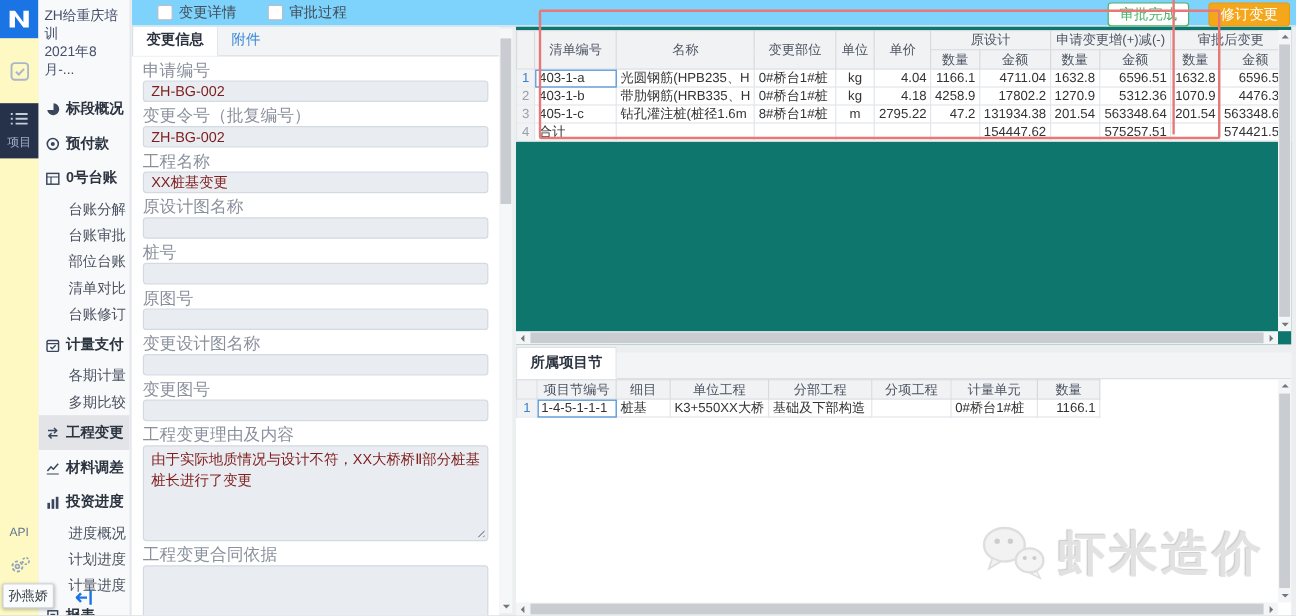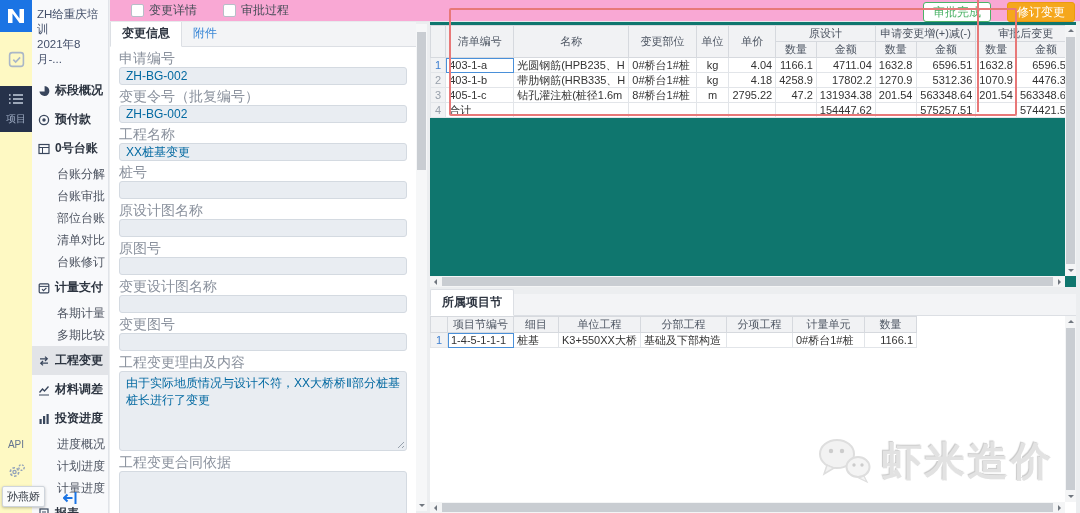--- a/index.html
+++ b/index.html
@@ -23,39 +23,39 @@
   .side-title{padding:7px 5px 9px;color:#44506a;font-size:11.5px;line-height:15px;}
   .mi{display:flex;align-items:center;gap:5px;cursor:pointer;}
   .mi.l1{padding:6px 6px;font-weight:bold;color:#2c3440;font-size:12px;}
   .mi.l2{padding:2.5px 6px 2.5px 25px;color:#4c5360;font-size:12px;}
   .mi.selitem{background:#e2e4e8;}
   .mi-ic{width:12px;height:12px;display:inline-flex;flex:0 0 12px;}
   .mi-lb{white-space:nowrap;}
   .collapse{position:absolute;bottom:8px;left:0;right:0;display:flex;justify-content:center;cursor:pointer;}
   
   .main{position:absolute;left:110px;top:0;width:970px;height:513px;background:#eceef0;}
-  .topbar{position:absolute;left:0;top:0;right:0;height:22px;background:#f9a8d4;border-bottom:1px solid #e7e9ec;
+  .topbar{position:absolute;left:0;top:0;right:0;height:22px;background:#7dd3fc;border-bottom:1px solid #e7e9ec;
           display:flex;align-items:center;gap:26px;padding-left:21px;box-sizing:border-box;z-index:2;}
   .cb-row{display:flex;align-items:center;gap:5px;color:#454c57;font-size:12px;cursor:pointer;}
   .cb{width:11px;height:11px;border:1px solid #b7bec8;border-radius:2px;background:#fff;}
   .actions{position:absolute;right:5px;top:2px;display:flex;gap:16px;z-index:3;}
   .btn{font-size:12px;line-height:1;padding:3px 9px;border-radius:3px;cursor:pointer;font-family:inherit;}
   .btn.approve{background:#fff;border:1px solid #4cb267;color:#4cb267;}
   .btn.revise{background:#f5a71c;border:1px solid #eb9b0e;color:#fff;}
   
   .form-panel{position:absolute;left:0;top:22px;width:306px;bottom:0;background:#fff;overflow:hidden;}
   .tabbar{height:24px;background:#f3f4f6;border-bottom:1px solid #dcdfe4;display:flex;align-items:flex-end;}
   .tab{padding:4px 11px 4px;font-size:12px;color:#3a87d6;cursor:pointer;}
   .tab.active{background:#fff;border:1px solid #dcdfe4;border-bottom:1px solid #fff;color:#2d3440;
               font-weight:bold;border-radius:2px 2px 0 0;margin-bottom:-1px;}
   .fields{padding:0 9px;}
   .field{position:relative;}
   .f-label{font-size:14px;color:#8a919d;margin:6px 0 3px;line-height:11px;}
   .f-input{display:block;width:100%;box-sizing:border-box;height:18px;background:#e9edf2;
-           border:1px solid #d4dae1;border-radius:3px;padding:0 6px;color:#0369a1;font-size:12px;
+           border:1px solid #d4dae1;border-radius:3px;padding:0 6px;color:#7f1d1d;font-size:12px;
            font-family:inherit;}
   .f-ta{height:80px;resize:none;padding:3px 6px;line-height:1.45;}
   .field:last-child .f-ta{height:78px;}
   .rz{position:absolute;right:3px;bottom:3px;width:9px;height:9px;cursor:nwse-resize;
       background:repeating-linear-gradient(135deg,transparent 0 2px,#97a1ac 2px 3px);
       clip-path:polygon(100% 0,100% 100%,0 100%);}
   
   .form-vsb{position:absolute;left:306px;top:24px;bottom:2px;width:11px;background:#f6f7f8;}
   .form-vsb .sb-thumb{position:absolute;left:1px;right:1px;top:8px;height:138px;background:#c9cdd2;}
   
@@ -295,25 +295,25 @@
           </div>
           <div class="field">
             <div class="f-label">变更令号（批复编号）</div>
             <input class="f-input" type="text" readonly="" value="ZH-BG-002" style="">
           </div>
           <div class="field">
             <div class="f-label">工程名称</div>
             <input class="f-input" type="text" readonly="" value="XX桩基变更" style="">
           </div>
           <div class="field">
+            <div class="f-label">原设计图名称</div>
+            <input class="f-input" type="text" readonly="" style="">
+          </div>
+          <div class="field">
             <div class="f-label">桩号</div>
-            <input class="f-input" type="text" readonly="" style="">
-          </div>
-          <div class="field">
-            <div class="f-label">原设计图名称</div>
             <input class="f-input" type="text" readonly="" style="">
           </div>
           <div class="field">
             <div class="f-label">原图号</div>
             <input class="f-input" type="text" readonly="" style="">
           </div>
           <div class="field">
             <div class="f-label">变更设计图名称</div>
             <input class="f-input" type="text" readonly="" style="">
           </div>

